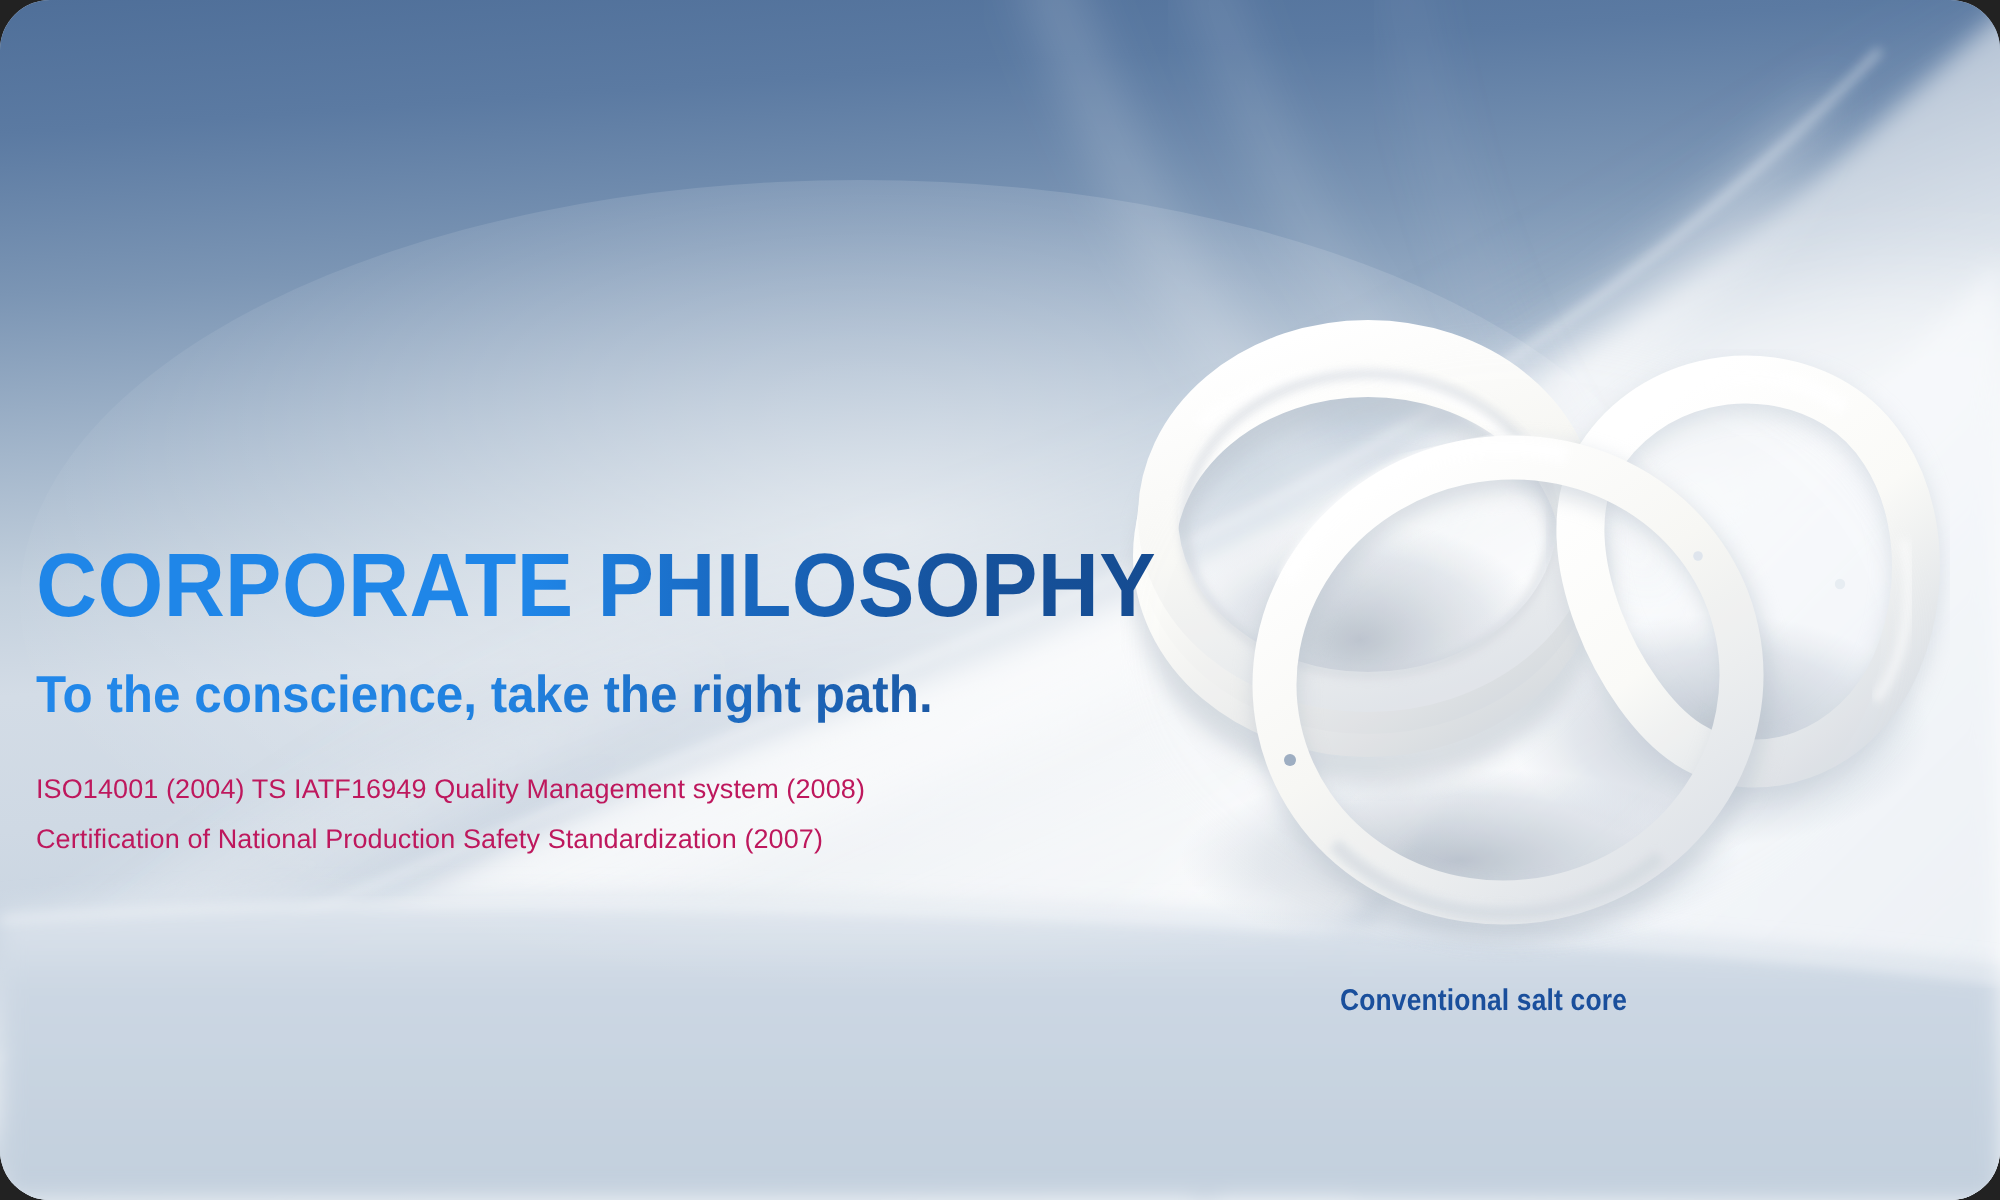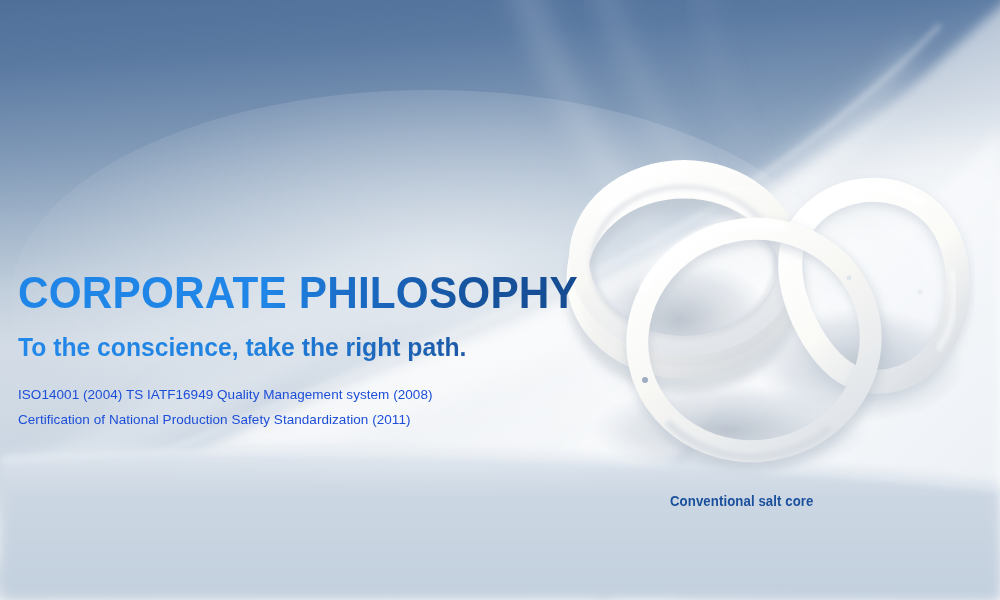--- a/index.html
+++ b/index.html
@@ -9,20 +9,21 @@
     background: #222;
   }
   #banner {
     position: relative;
     width: 1000px;
     height: 600px;
     overflow: hidden;
     font-family: "Liberation Sans", "DejaVu Sans", sans-serif;
     background: #c9d4e2;
     user-select: none;
+    border-radius: 25px;
   }
 
   
   .bg-base {
     position: absolute; inset: 0;
     background:
       linear-gradient(176deg,
         #4f6f99 0%,
         #5b7aa2 10%,
         #7b95b4 22%,
@@ -75,21 +76,21 @@
     transform-origin: left center;
   }
   .certs {
     margin: 20px 0 0 0;
     padding: 0;
     list-style: none;
   }
   .certs li {
     font-size: 13.5px;
     line-height: 25px;
-    color: #1d4ed8;
+    color: #be185d;
     white-space: nowrap;
     letter-spacing: 0.05px;
   }
 
   
   .product-caption {
     position: absolute;
     left: 670px;
     top: 492px;
     font-size: 15px;
@@ -273,19 +274,19 @@
     </g>
 
     <ellipse cx="200" cy="170" rx="200" ry="150" fill="#ffffff" opacity="0.06" filter="url(#rsoft8)"></ellipse>
   </svg>
 
   <div class="text-block">
     <h1 class="headline">CORPORATE PHILOSOPHY</h1>
     <h2 class="subhead">To the conscience, take the right path.</h2>
     <ul class="certs">
       <li>ISO14001 (2004)  TS IATF16949 Quality Management system (2008)</li>
-      <li>Certification of National Production Safety Standardization (2011)</li>
+      <li>Certification of National Production Safety Standardization (2007)</li>
     </ul>
   </div>
 
   <div class="product-caption">Conventional salt core</div>
 
 </div>
 
 </body></html>

